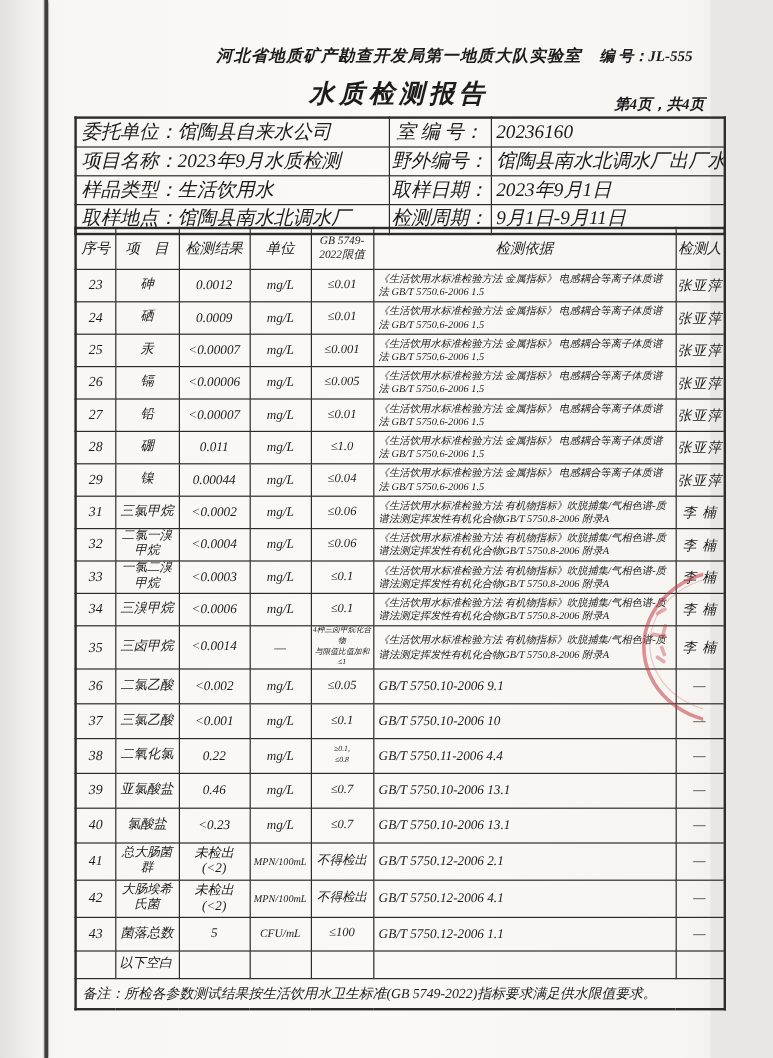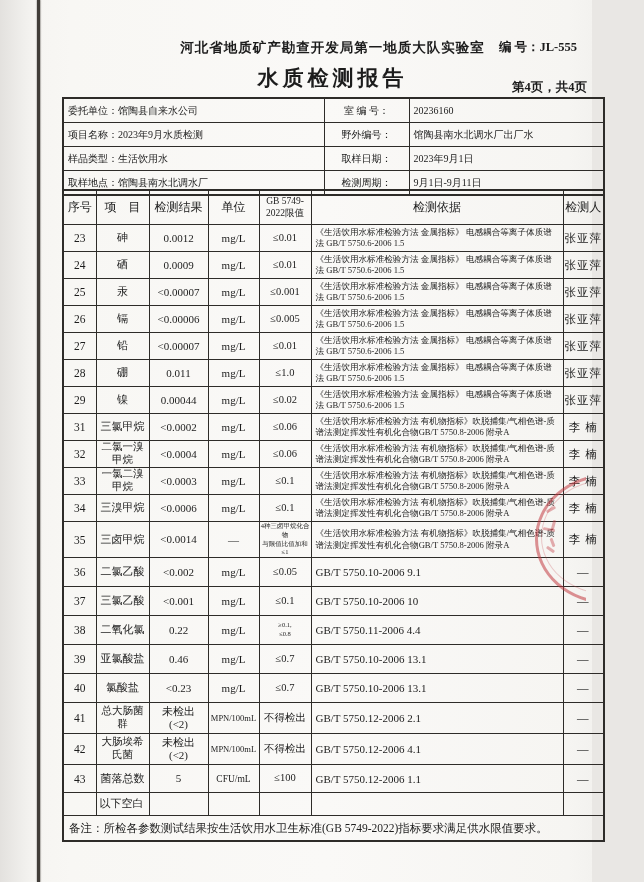--- a/index.html
+++ b/index.html
@@ -5,35 +5,36 @@
   html,body{margin:0;padding:0;}
   body{
     width:644px;height:882px;overflow:hidden;position:relative;
     background:#e9e7e4;
     font-family:"Liberation Serif","DejaVu Serif",serif;
     color:#1c1c1c;
   }
   .paper{
     position:absolute;left:0;top:0;width:592px;height:882px;
     background:linear-gradient(90deg,#e3e1de 0,#f0efec 4%,#f6f5f2 6%,#f8f7f4 12%,#faf9f7 55%,#f6f5f2 96%,#f3f2ef 100%);
+    font-style:italic;
   }
   .scan-line{
     position:absolute;left:37px;top:0;width:3px;height:882px;
     background:#413d38;box-shadow:1px 0 1px rgba(60,55,50,.35), -1px 0 1px rgba(60,55,50,.2);
   }
   .org-row{position:absolute;left:62px;top:38px;width:541px;height:18px;text-align:center;}
   .org-name{font-size:13.5px;font-weight:bold;letter-spacing:1px;}
   .report-no{position:absolute;right:26px;top:1px;font-size:12.5px;font-weight:bold;}
   .title-row{position:absolute;left:62px;top:64px;width:541px;height:30px;text-align:center;}
   .report-title{font-size:21px;font-weight:bold;letter-spacing:4px;display:inline-block;text-align:center;}
   .page-indicator{position:absolute;right:16px;bottom:-2px;font-size:12.5px;font-weight:bold;}
 
   table{border-collapse:collapse;table-layout:fixed;}
   .info-table{position:absolute;left:62px;top:97px;width:541px;border:2px solid #2e2c29;}
-  .info-table td{border:1px solid #2e2c29;height:23px;font-size:10px;padding:0 4px;overflow:hidden;white-space:nowrap;}
+  .info-table td{border:1px solid #2e2c29;height:23px;font-size:16px;padding:0 4px;overflow:hidden;white-space:nowrap;}
   .info-table td.lbl{text-align:center;padding:0 2px;}
 
   .main-table{position:absolute;left:62px;top:189px;width:541px;border:2px solid #2e2c29;}
   .main-table th,.main-table td{border:1px solid #2e2c29;text-align:center;vertical-align:middle;overflow:hidden;padding:0 1px;font-weight:normal;}
   .main-table th{height:33px;font-size:12px;line-height:1.25;margin-top:20px;}
   .main-table th.th-4{font-size:9.5px;}
   .main-table tr.dr{height:27px;}
   .main-table tr.h29{height:29px;}
   .main-table tr.h31{height:31px;}
   .main-table tr.h28{height:28px;}
@@ -183,21 +184,21 @@
           <td class="c-unit">mg/L</td>
           <td class="c-limit">≤1.0</td>
           <td class="c-basis small-basis">《生活饮用水标准检验方法 金属指标》 电感耦合等离子体质谱法 GB/T 5750.6-2006 1.5</td>
           <td class="c-tester">张亚萍</td>
         </tr>
         <tr class="dr ">
           <td class="c-no">29</td>
           <td class="c-item">镍</td>
           <td class="c-res">0.00044</td>
           <td class="c-unit">mg/L</td>
-          <td class="c-limit">≤0.02</td>
+          <td class="c-limit">≤0.04</td>
           <td class="c-basis small-basis">《生活饮用水标准检验方法 金属指标》 电感耦合等离子体质谱法 GB/T 5750.6-2006 1.5</td>
           <td class="c-tester">张亚萍</td>
         </tr>
         <tr class="dr ">
           <td class="c-no">31</td>
           <td class="c-item">三氯甲烷</td>
           <td class="c-res">&lt;0.0002</td>
           <td class="c-unit">mg/L</td>
           <td class="c-limit">≤0.06</td>
           <td class="c-basis small-basis">《生活饮用水标准检验方法 有机物指标》吹脱捕集/气相色谱-质谱法测定挥发性有机化合物GB/T 5750.8-2006 附录A</td>

